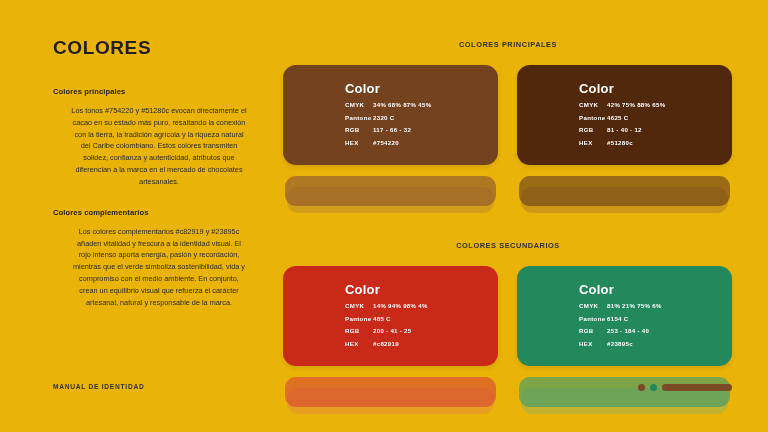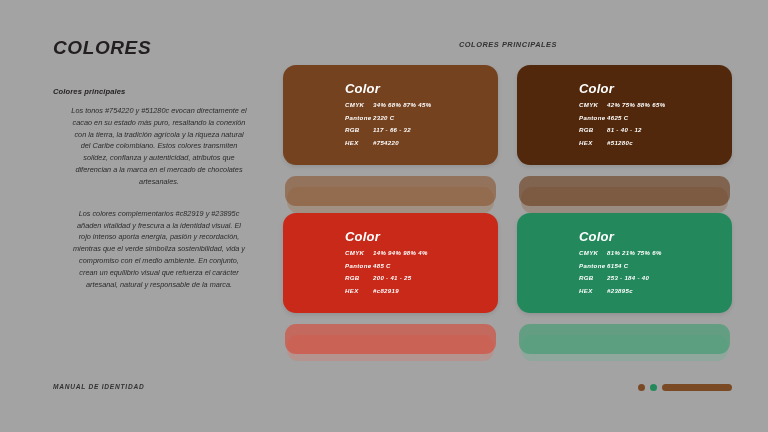--- a/index.html
+++ b/index.html
@@ -168,28 +168,29 @@
   }
   .pill {
     width: 70px;
     height: 7px;
     border-radius: 4px;
   }
 </style>
 </head>
 <body>
 
-<div class="page" style="background: #a3a3a3; font-style: italic;">
+<div class="page" style="background: #eab308;">
 
   <div class="left-col">
     <h1 class="page-title">COLORES</h1>
 
     <h2 class="section-heading">Colores principales</h2>
     <p class="section-body">Los tonos #754220 y #51280c evocan directamente el cacao en su estado más puro, resaltando la conexión con la tierra, la tradición agrícola y la riqueza natural del Caribe colombiano. Estos colores transmiten solidez, confianza y autenticidad, atributos que diferencian a la marca en el mercado de chocolates artesanales.</p>
 
+    <h2 class="section-heading">Colores complementarios</h2>
     <p class="section-body">Los colores complementarios #c82919 y #23895c añaden vitalidad y frescura a la identidad visual. El rojo intenso aporta energía, pasión y recordación, mientras que el verde simboliza sostenibilidad, vida y compromiso con el medio ambiente. En conjunto, crean un equilibrio visual que refuerza el carácter artesanal, natural y responsable de la marca.</p>
   </div>
 
   <div class="right-col">
 
     <div class="group-label">COLORES PRINCIPALES</div>
     <div class="card-row">
 
       <div class="card-stack">
         <div class="layer-back" style="background: rgb(156, 106, 63);"></div>
@@ -238,20 +239,21 @@
             <div class="spec-row">
               <span class="spec-key">HEX</span>
               <span class="spec-val">#51280c</span>
             </div>
           </div>
         </div>
       </div>
 
     </div>
 
+    <div class="group-label secondary" style="margin-top:28px;">COLORES SECUNDARIOS</div>
     <div class="card-row">
 
       <div class="card-stack">
         <div class="layer-back" style="background: rgb(224, 112, 96);"></div>
         <div class="layer-mid" style="background: rgb(214, 70, 52);"></div>
         <div class="card-face" style="background: rgb(200, 41, 25);">
           <div class="card-inner">
             <div class="card-title">Color</div>
             <div class="spec-row">
               <span class="spec-key">CMYK</span>

